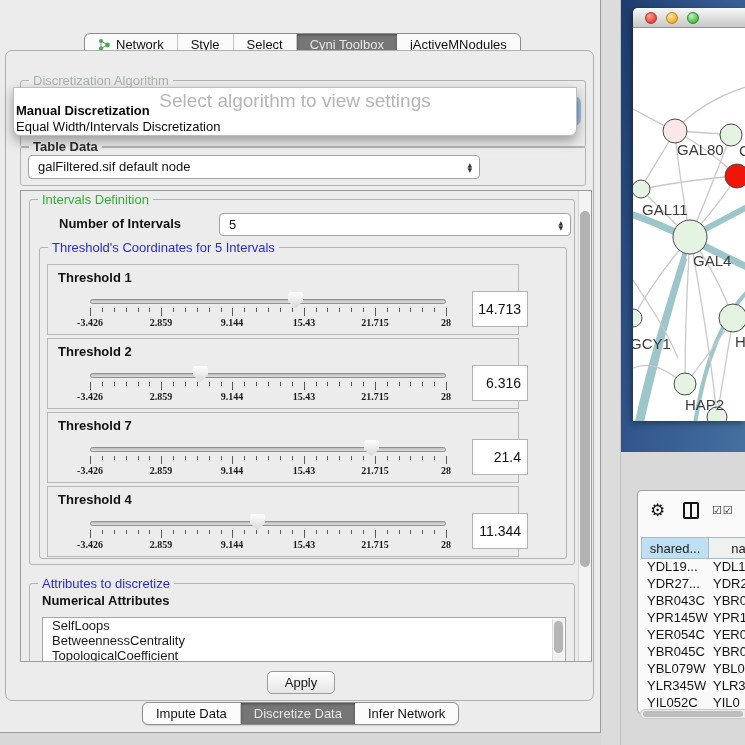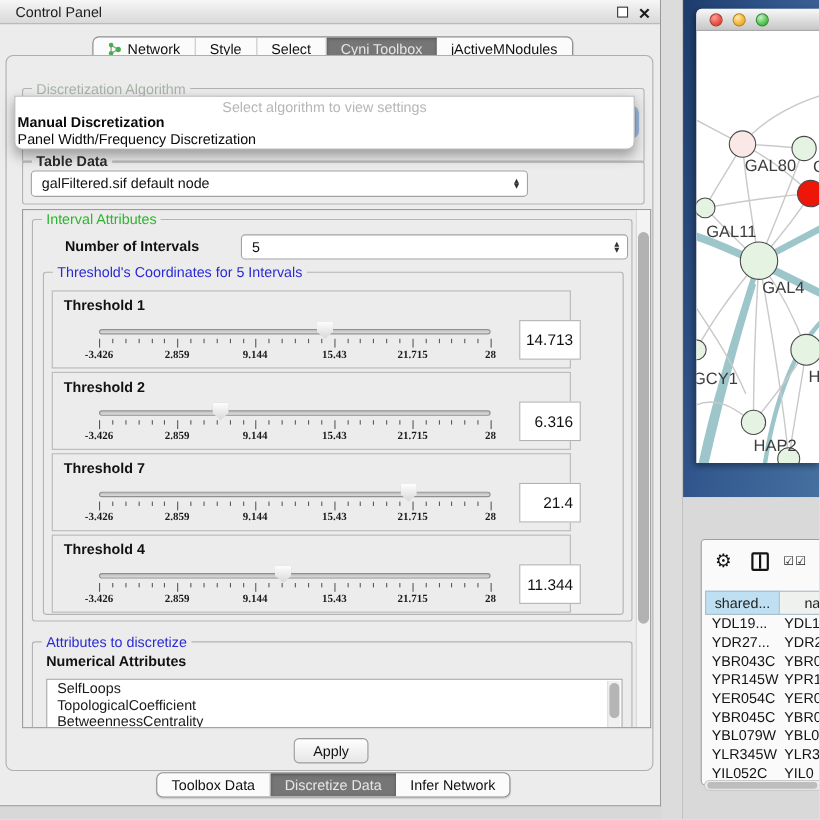--- a/index.html
+++ b/index.html
@@ -113,34 +113,29 @@
   .tp-row { height:17px; font-size:13px; color:#141414; white-space:nowrap; }
   .tp-row .c1 { display:inline-block; width:66px; padding-left:6px; }
   .tp-row .c2 { display:inline-block; padding-left:6px; }
   .tp-hscroll { position:absolute; left:2px; top:218px; width:124px; height:10px; background:#ececec;
                 border:1px solid #c9c9c9; border-radius:5px; }
   .tp-hscroll .thumb { position:absolute; left:2px; top:1px; width:100px; height:6px; border-radius:3px; background:#bdbdbd; }
 
   
   .popup { position:absolute; left:13px; top:87px; width:564px; height:49px; background:#fff;
            border:1px solid #bdbdbd; border-radius:0 0 7px 7px; box-shadow:0 5px 12px rgba(0,0,0,.35); z-index:60; }
-  .popup-hint { position:absolute; left:0; top:2px; width:100%; text-align:center; font-size:13px; color:#b6b6b6; }
+  .popup-hint { position:absolute; left:0; top:2px; width:100%; text-align:center; font-size:19px; color:#b6b6b6; }
   .popup-opt { position:absolute; left:2px; font-size:13px; color:#0a0a0a; white-space:nowrap; }
 </style>
 </head>
 <body>
 
 <div id="root">
 
   <div class="cp-window">
-    <div class="cp-titlebar">
-      <span class="cp-title">Control Panel</span>
-      <span class="float-btn"></span>
-      <span class="close-btn">✕</span>
-    </div>
 
     <div class="tabstrip" id="top-tabstrip">
         <div class="tab">
           <svg width="13" height="14" viewBox="0 0 13 14">
             <path d="M3,3 L9.5,7 M3,10.5 L9.5,7 M3,3 L3,10.5" stroke="#888" stroke-width="1" fill="none"></path>
             <circle cx="3" cy="3" r="2.1" fill="#49ad4e"></circle>
             <circle cx="3" cy="10.5" r="2.1" fill="#49ad4e"></circle>
             <circle cx="9.5" cy="7" r="2.4" fill="#49ad4e"></circle>
           </svg>
           <span>Network</span>
@@ -172,21 +167,21 @@
       <span class="group-title gt-dark">Table Data</span>
       <div class="combo" style="left:7px; top:8px; width:452px; height:24px;">
         <span class="val">galFiltered.sif default node</span>
         <span class="arrows">▲<br>▼</span>
       </div>
     </div>
 
     <div class="scrollpane">
 
       <div class="group" style="left:8px; top:8px; width:546px; height:366px;">
-        <span class="group-title gt-green">Interval Attributes</span>
+        <span class="group-title gt-green">Intervals Definition</span>
       </div>
       <span style="position:absolute; left:38px; top:25px; font-size:13px; font-weight:bold; color:#111;">Number of Intervals</span>
       <div class="combo" style="left:198px; top:22px; width:352px; height:23px;">
         <span class="val">5</span>
         <span class="arrows">▲<br>▼</span>
       </div>
 
       <div class="group" style="left:18px; top:56px; width:528px; height:312px;" id="thresholds-group">
         <span class="group-title gt-blue">Threshold's Coordinates for 5 Intervals</span>
       <div class="th-block" style="top: 16px;">
@@ -380,35 +375,35 @@
         </div>
 
       <div class="group" style="left:8px; top:392px; width:546px; height:150px;">
         <span class="group-title gt-blue">Attributes to discretize</span>
         <span class="attr-heading" style="left:12px; top:9px;">Numerical Attributes</span>
         <div class="attr-list" style="left:12px; top:33px; width:524px; height:130px;" id="attr-list">
           <div class="attr-vscroll">
               <div class="thumb"></div>
             </div>
         <div class="attr-item">SelfLoops</div>
+            <div class="attr-item">BetweennessCentrality</div>
             <div class="attr-item">TopologicalCoefficient</div>
-            <div class="attr-item">BetweennessCentrality</div>
           </div>
       </div>
 
       <div class="vscroll">
         <div class="thumb" style="top:20px; height:356px;"></div>
       </div>
     </div>
 
     <div class="apply-btn">Apply</div>
 
     <div class="tabstrip" id="bottom-tabstrip">
         <div class="tab">
-          <span>Toolbox Data</span>
+          <span>Impute Data</span>
         </div>
         <div class="tab selected">
           <span>Discretize Data</span>
         </div>
         <div class="tab">
           <span>Infer Network</span>
         </div>
       </div>
   </div>
 
@@ -501,17 +496,17 @@
       <div class="tp-hscroll">
           <div class="thumb"></div>
         </div>
     </div>
   </div>
 
   <div class="popup">
     <div class="popup-hint">Select algorithm to view settings</div>
     <div id="popup-opts">
         <div class="popup-opt" style="top: 15px; font-weight: bold;">Manual Discretization</div>
-        <div class="popup-opt" style="top: 31px;">Panel Width/Frequency Discretization</div>
+        <div class="popup-opt" style="top: 31px;">Equal Width/Intervals Discretization</div>
       </div>
   </div>
 
 </div>
 
 </body></html>

